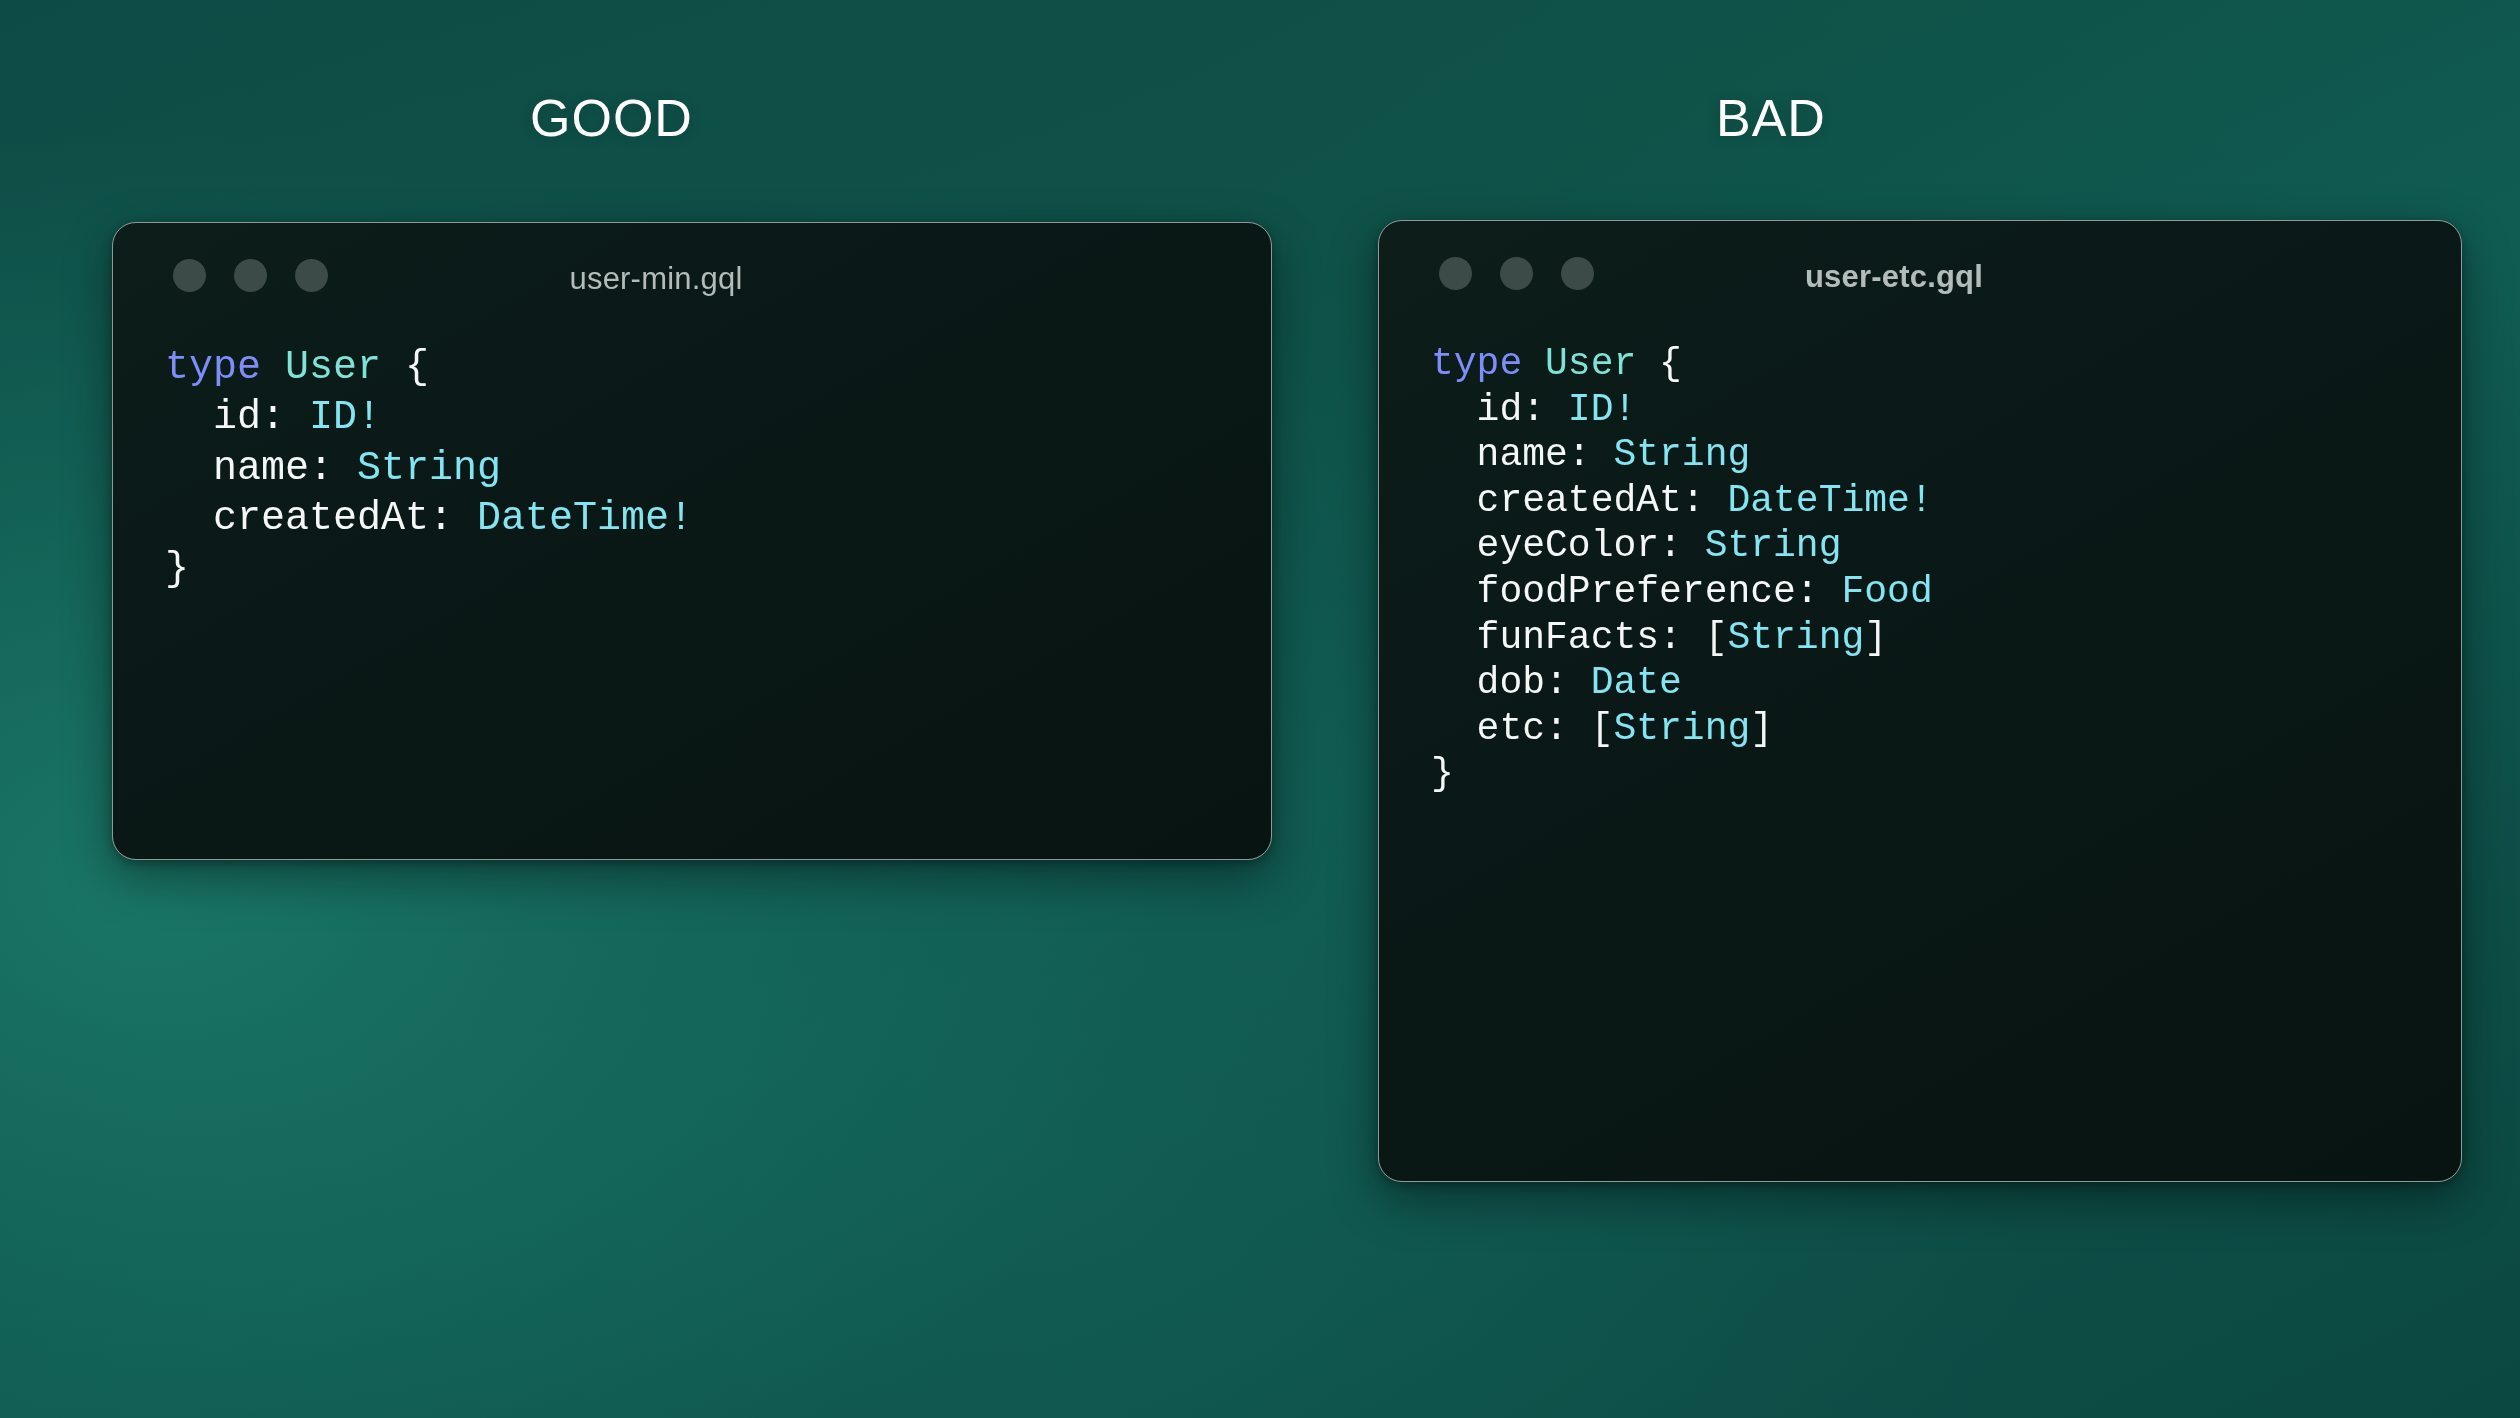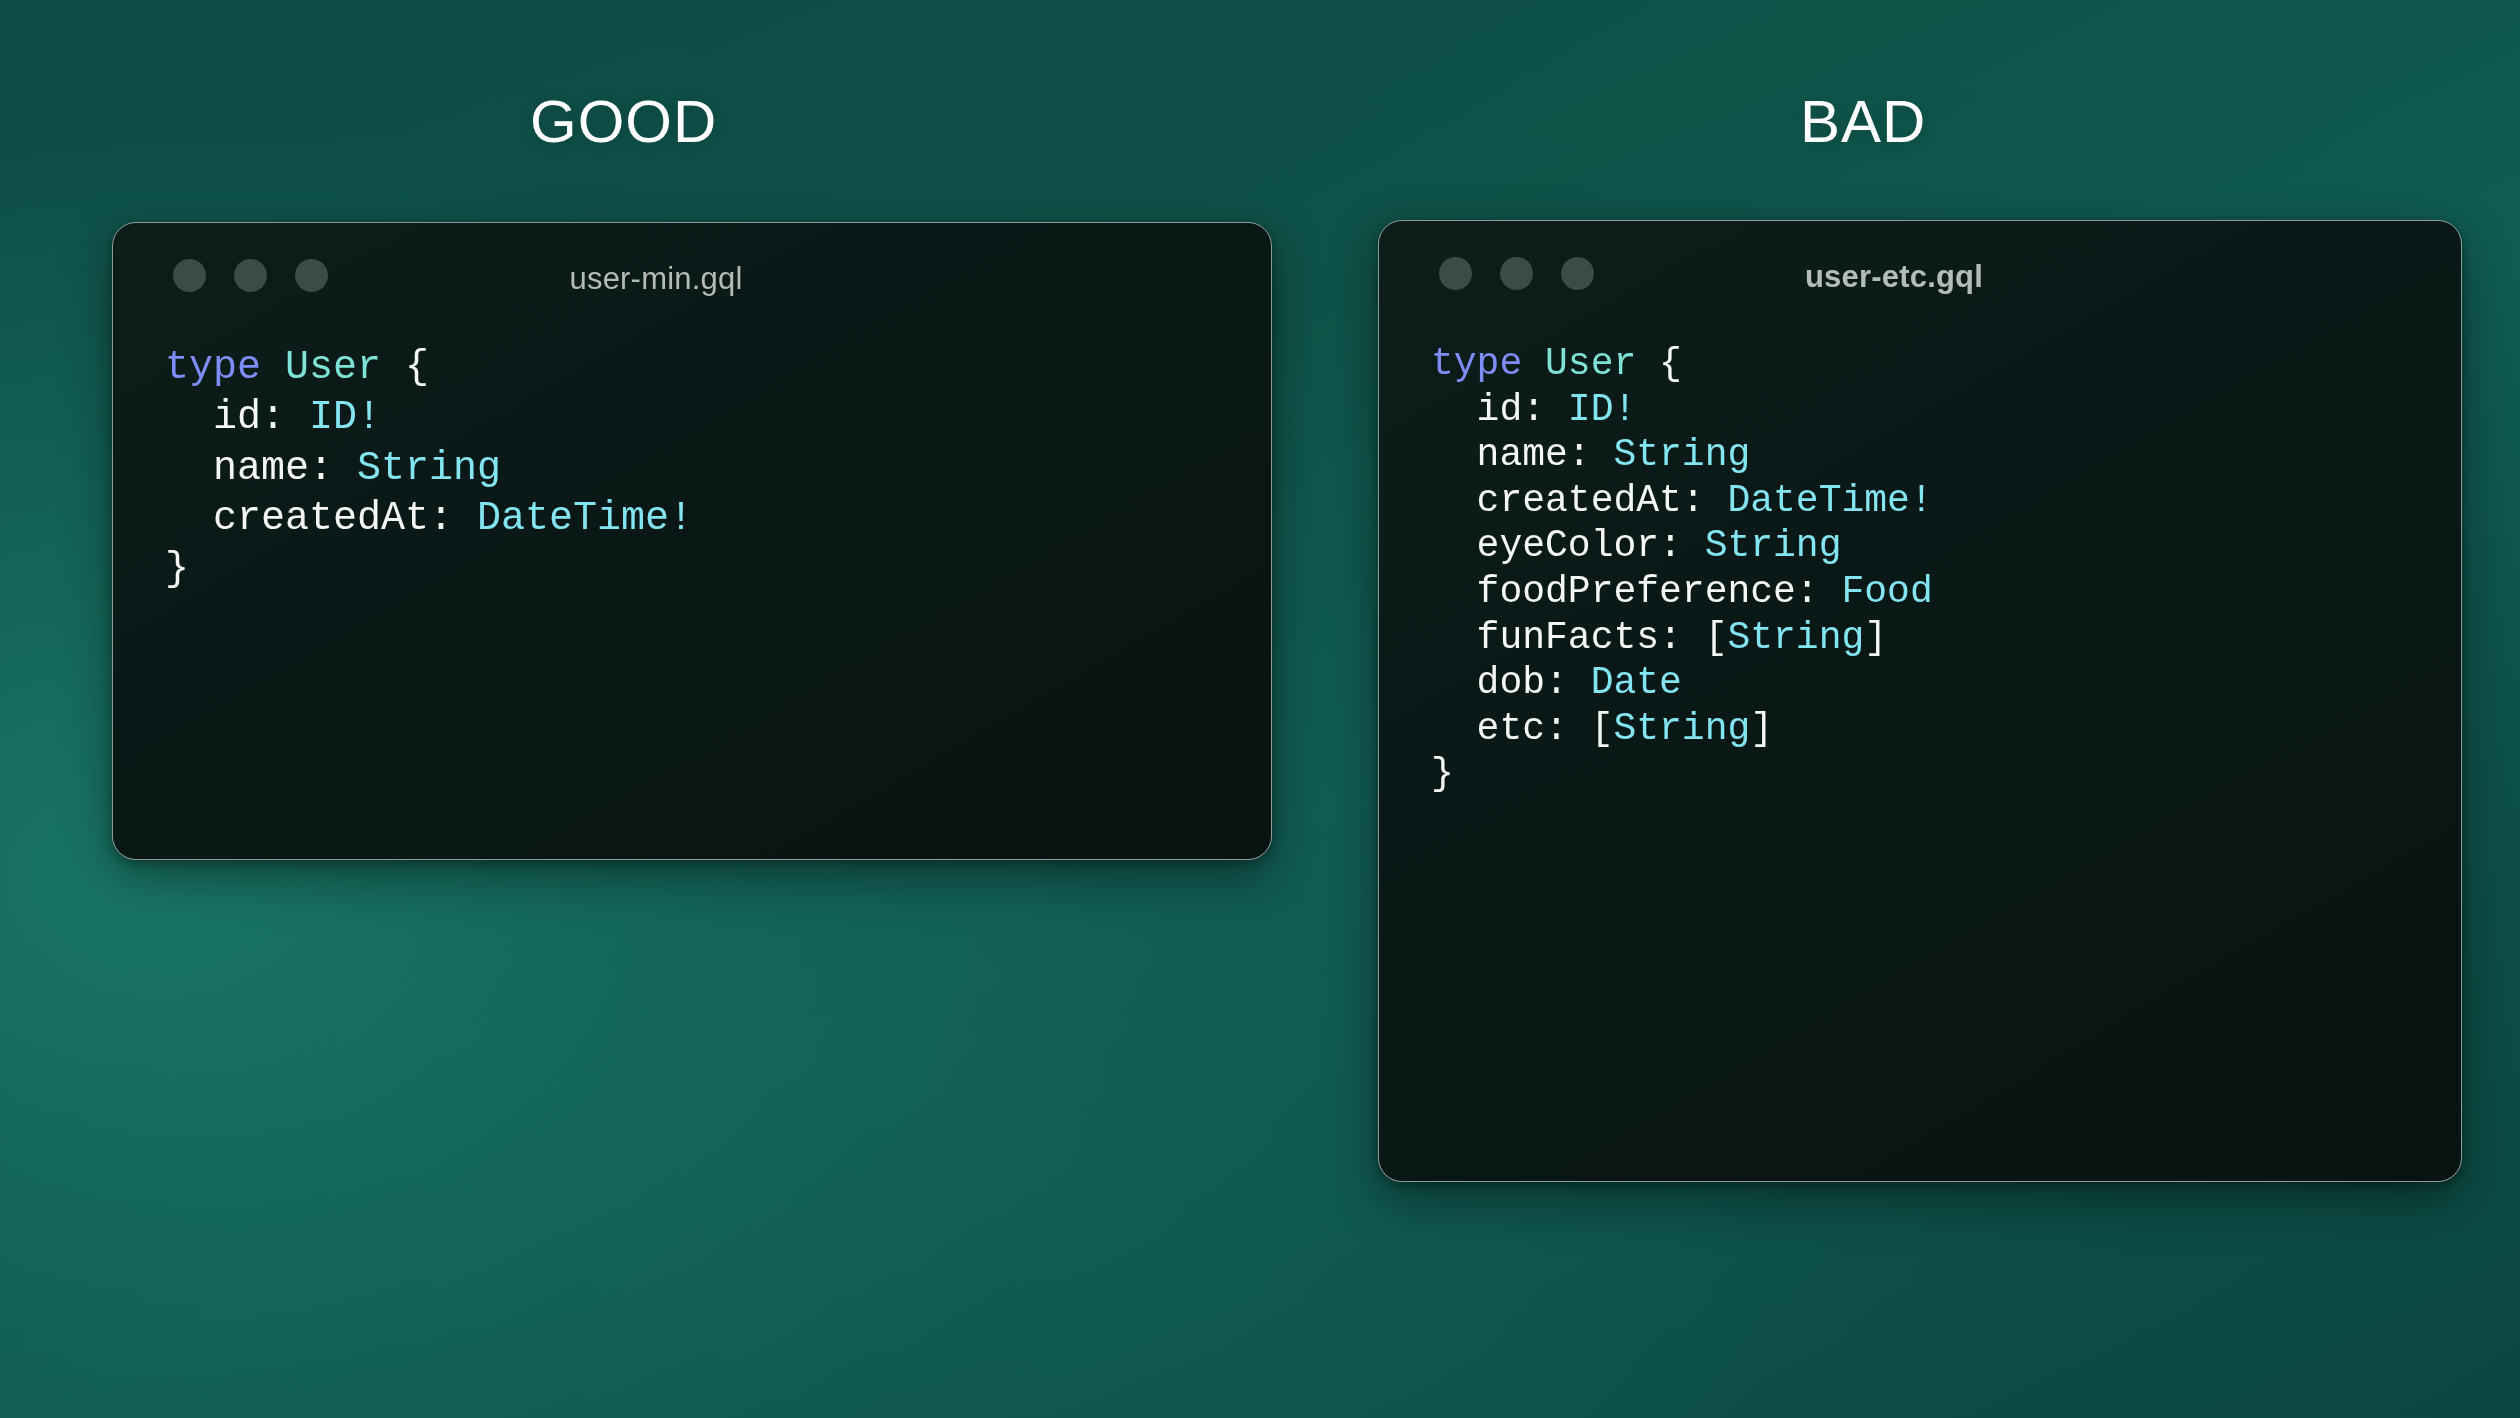--- a/index.html
+++ b/index.html
@@ -26,29 +26,29 @@
 
   .stage {
     position: absolute;
     inset: 0;
   }
 
   
   .panel-title {
     position: absolute;
     color: #ffffff;
-    font-size: 60px;
+    font-size: 52px;
     font-weight: 300;
     letter-spacing: 1px;
     line-height: 1;
     white-space: nowrap;
     text-shadow: 0 2px 14px rgba(0,0,0,0.18);
   }
   #title-good { left: 530px;  top: 92px; }
-  #title-bad  { left: 1800px; top: 92px; text-align: right; }
+  #title-bad  { left: 1716px; top: 92px; text-align: right; }
 
   
   .code-card {
     position: absolute;
     background: linear-gradient(150deg, #0c1d1a 0%, #091715 55%, #081412 100%);
     border: 1.5px solid #8f9a98;
     border-radius: 24px;
     box-shadow:
       0 18px 48px rgba(0,0,0,0.40),
       0 3px 10px rgba(0,0,0,0.30);

